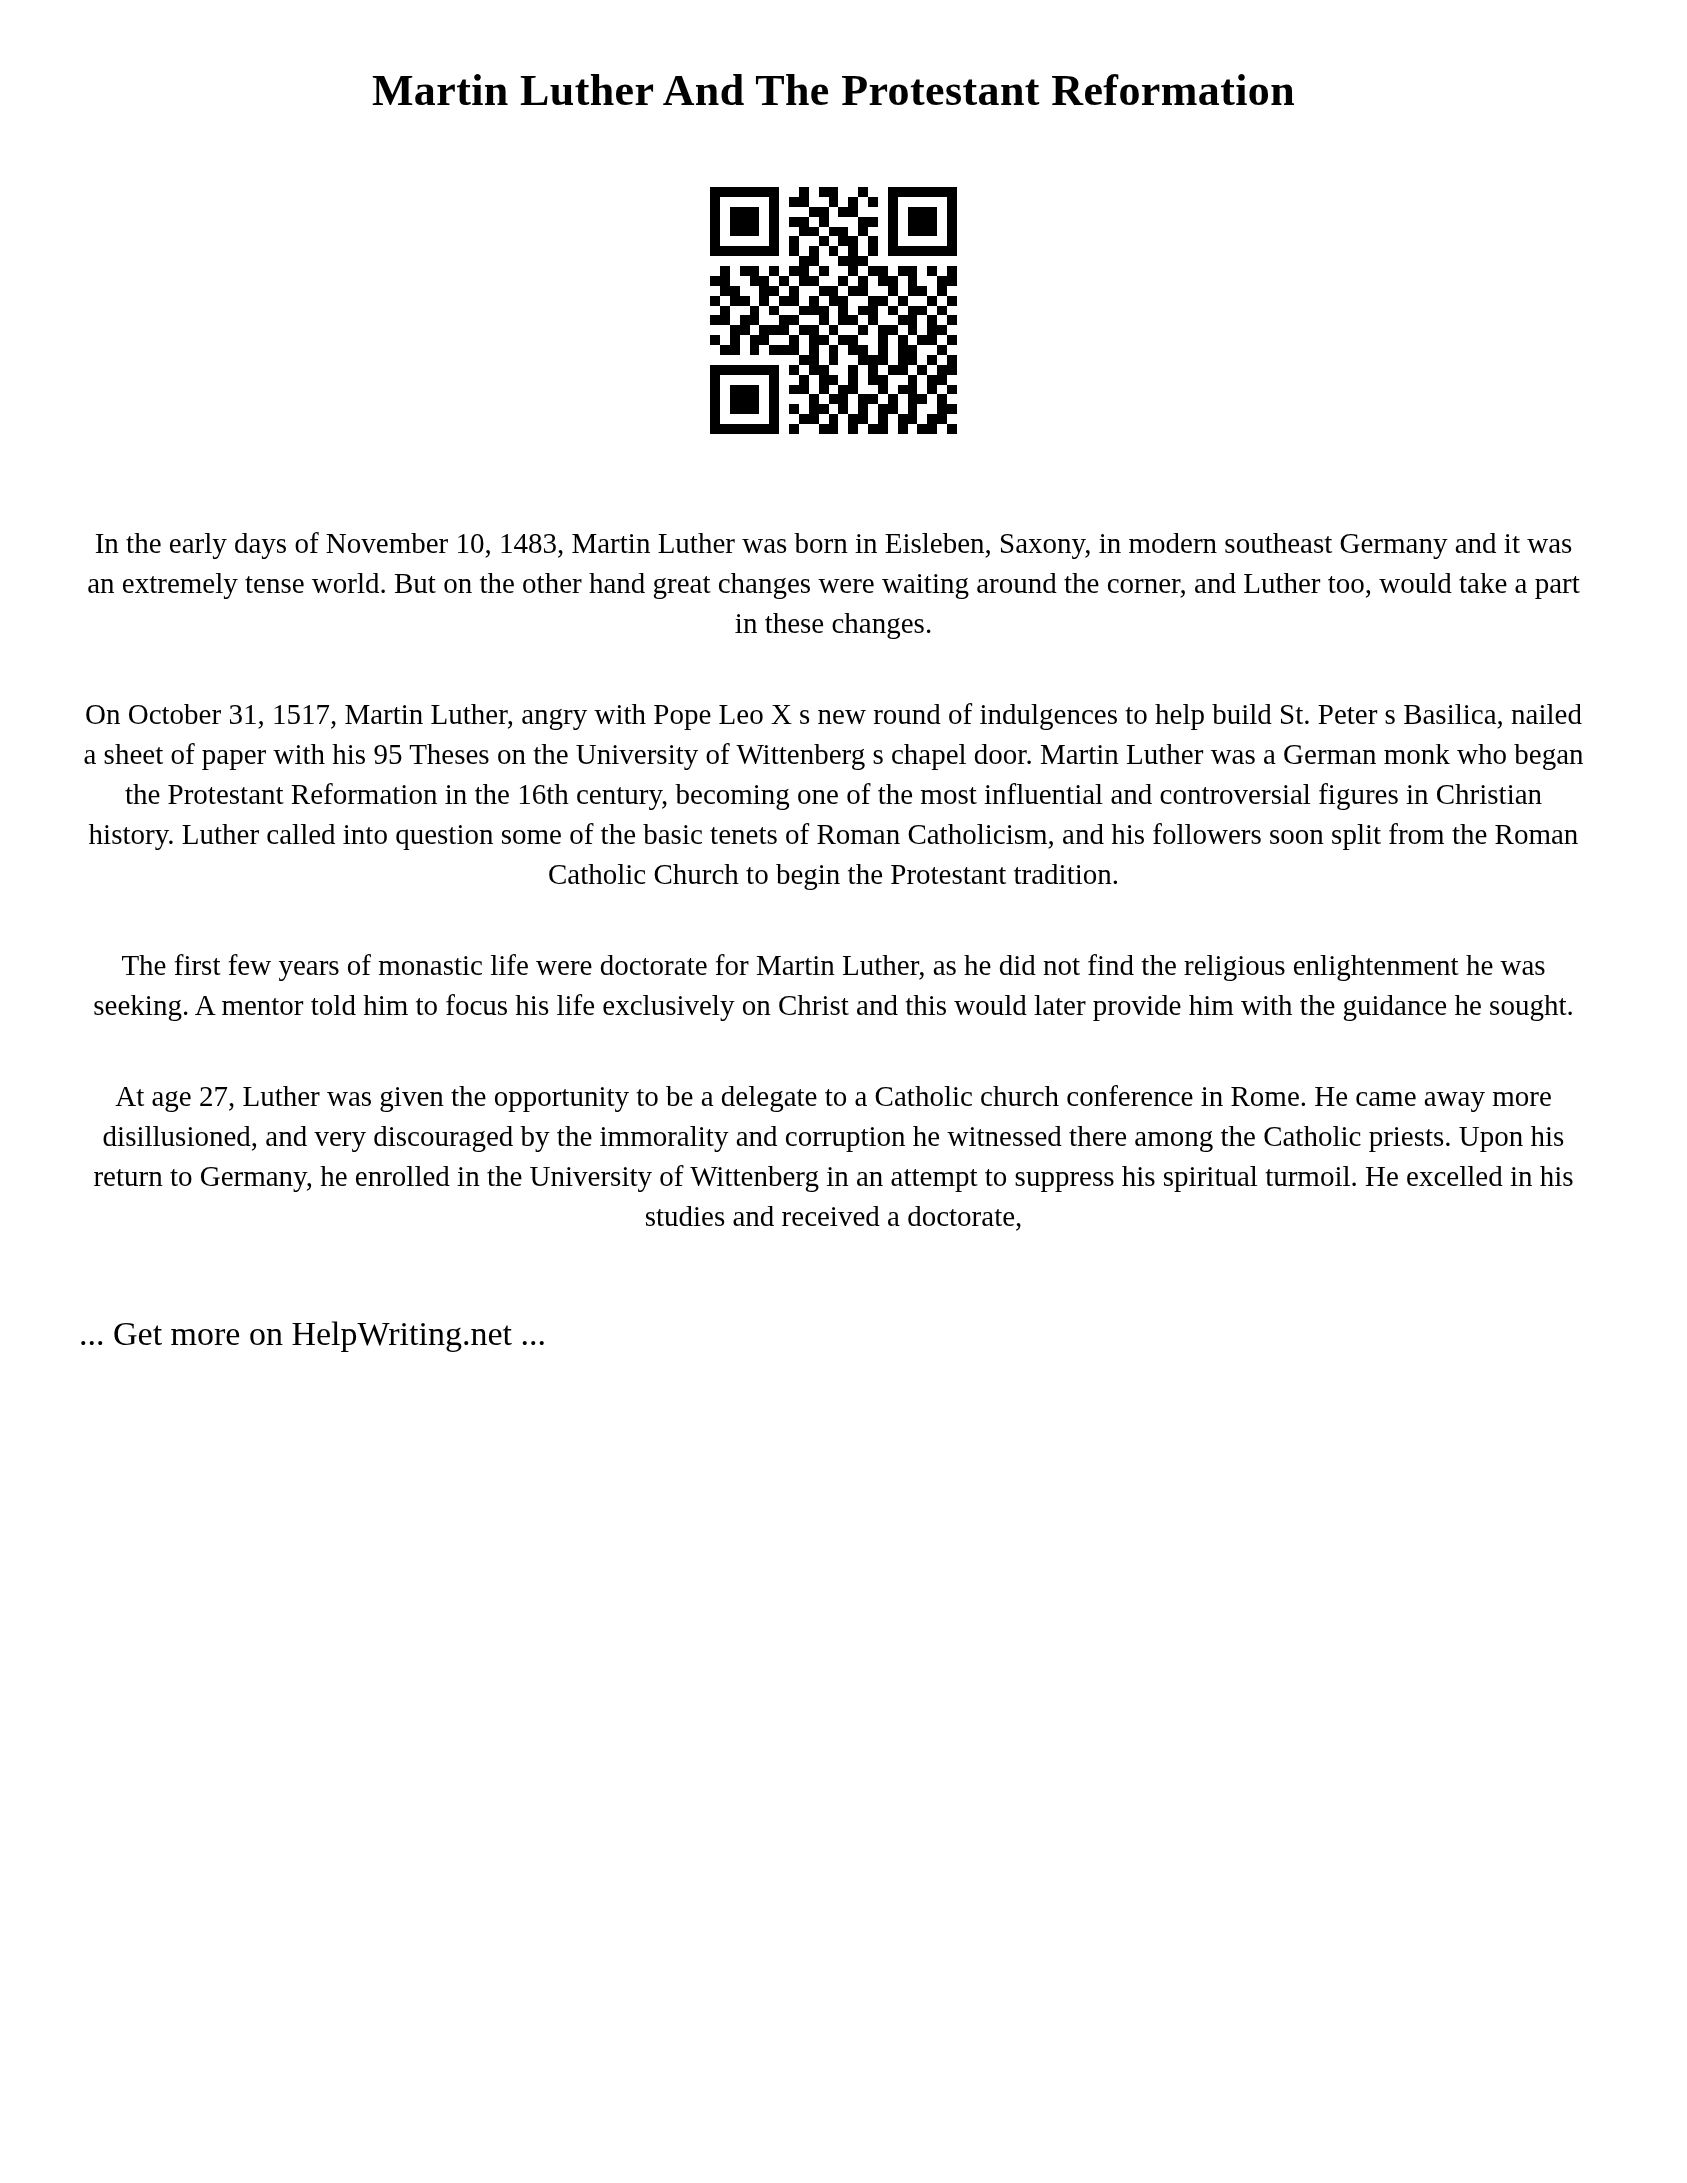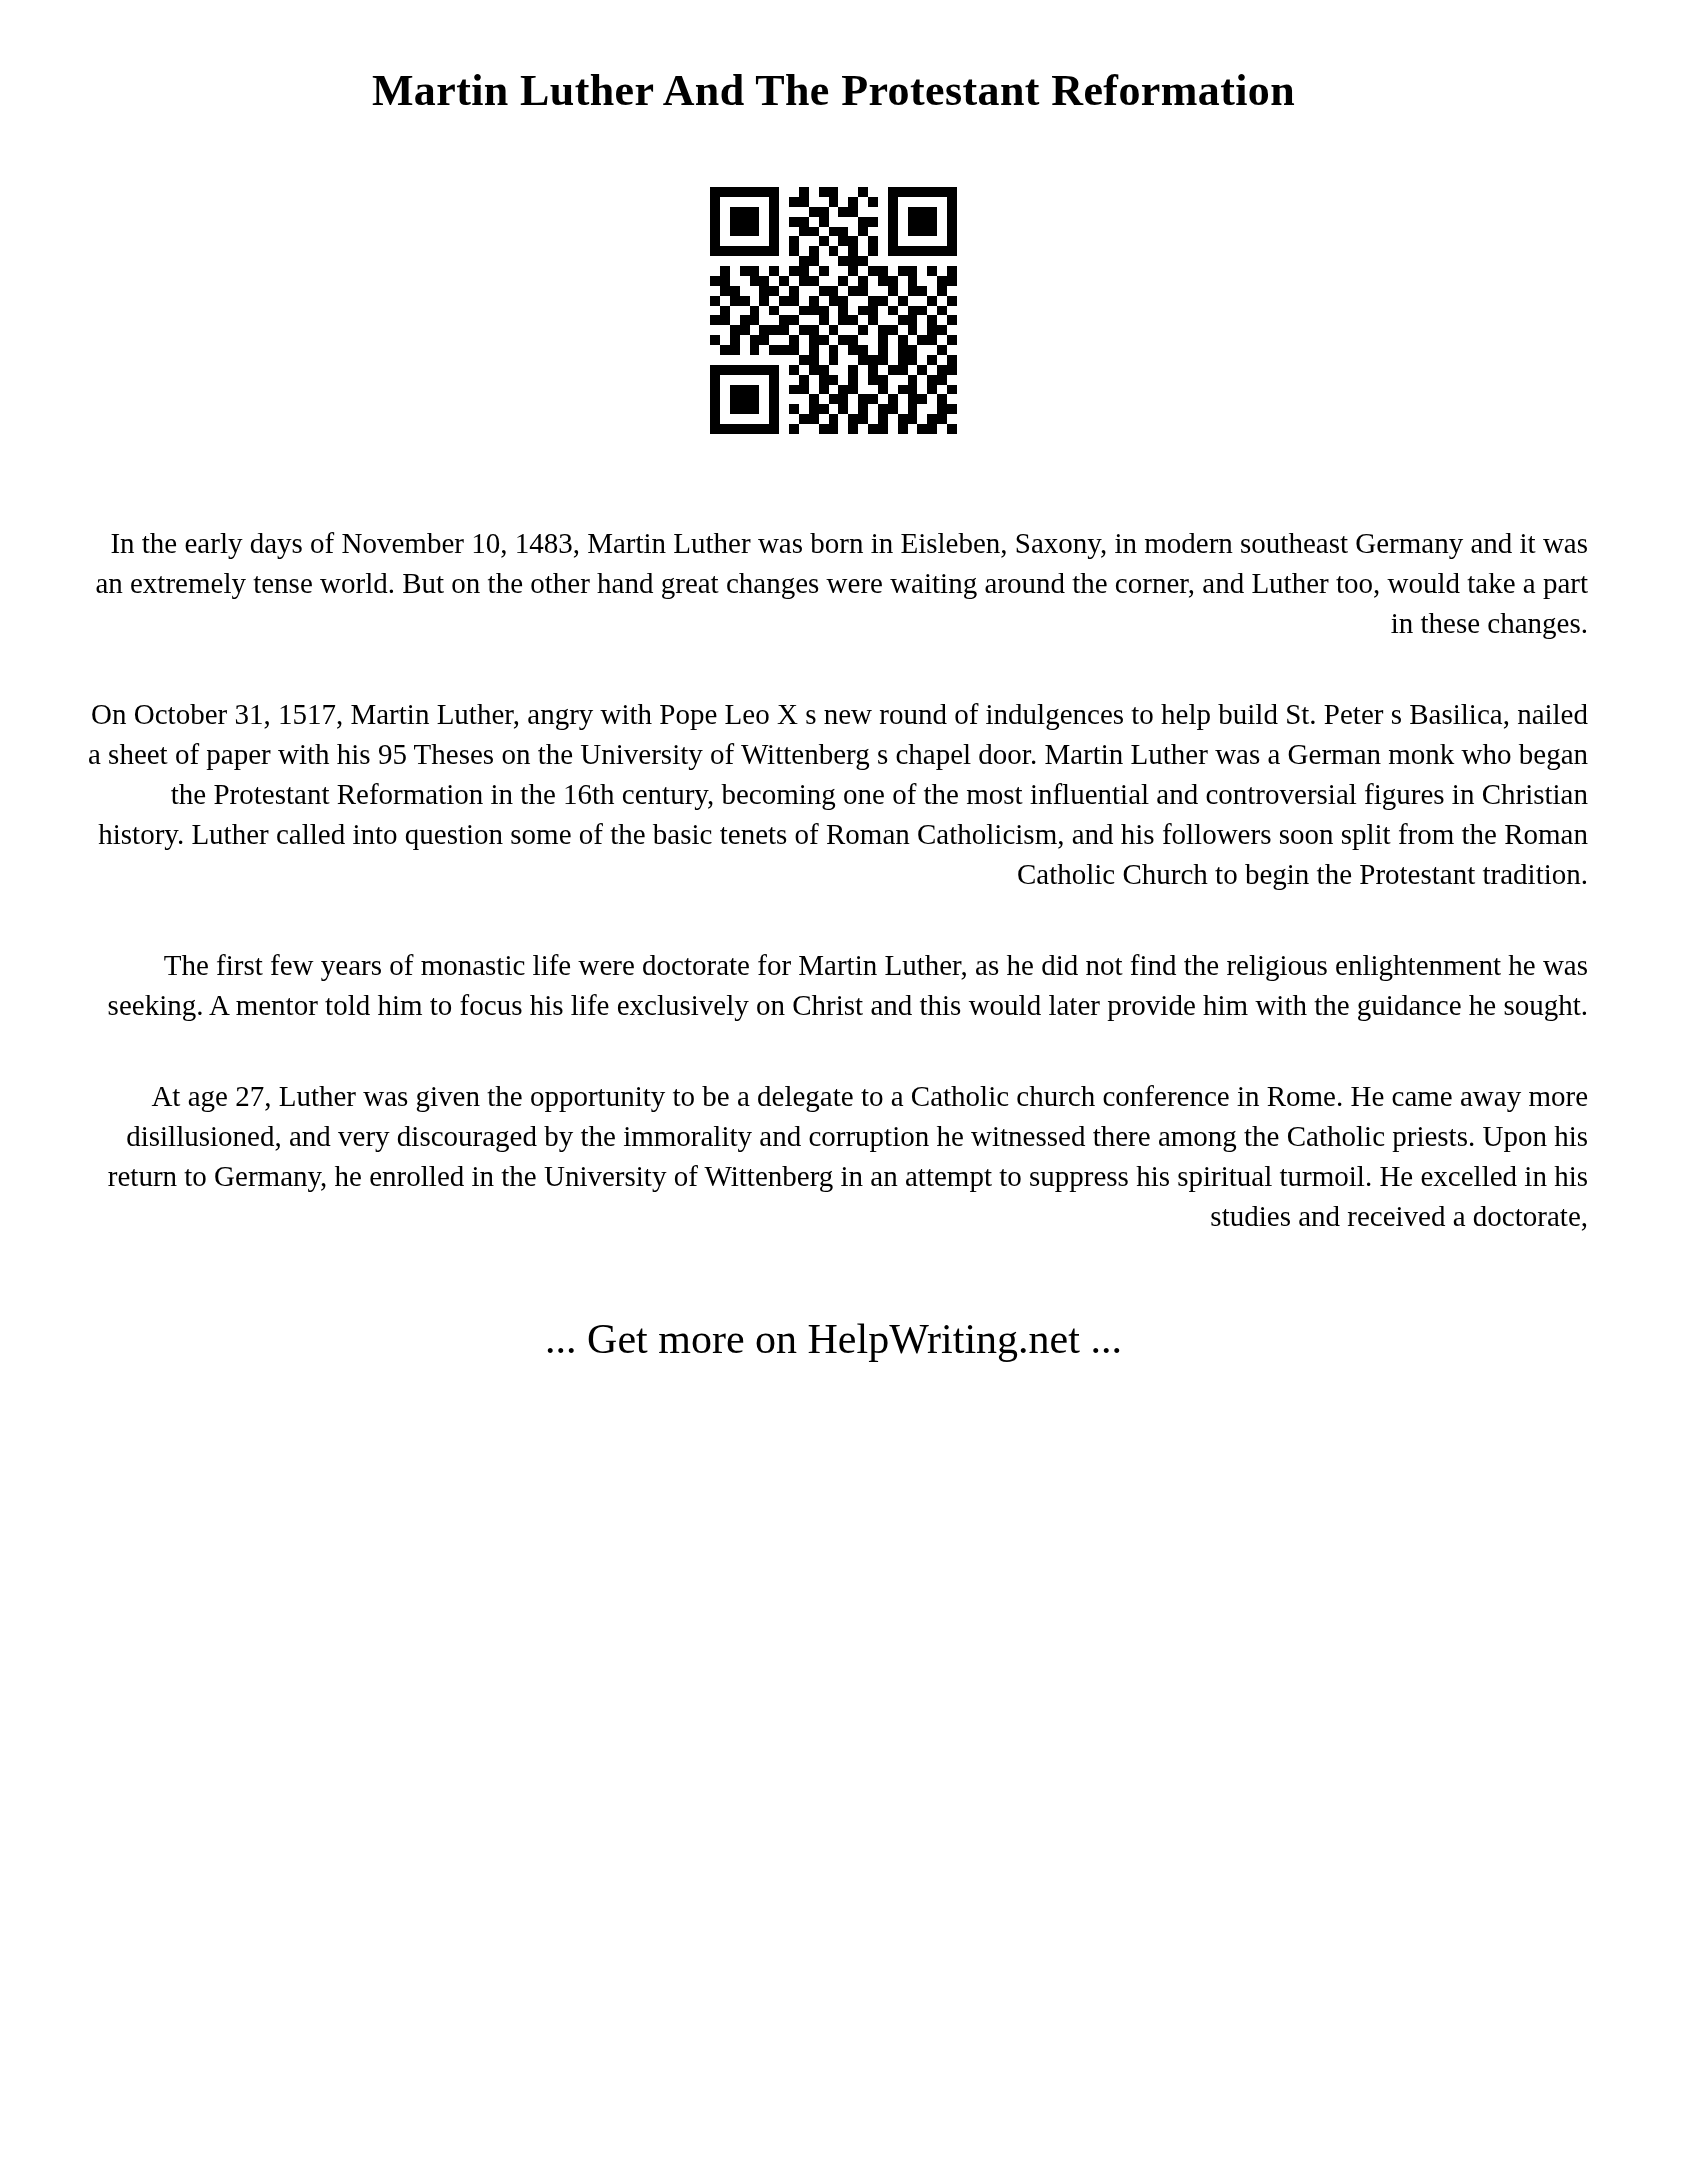--- a/index.html
+++ b/index.html
@@ -45,27 +45,27 @@
     height: 247px;
   }
   .body-text {
     margin-top: 89px;
   }
   .body-text p {
     font-size: 29px;
     line-height: 1.38;
     margin: 0 0 51px 0;
     max-width: 1509px;
-    text-align: right;
+    text-align: center;
     font-family: Liberation Serif, serif;
   }
   .footer-line {
-    font-size: 42px;
+    font-size: 34px;
     margin-top: 79px;
-    text-align: center;
+    text-align: left;
   }
 </style>
 </head>
 <body>
 
 <div class="page">
 
   <h1 class="doc-title">Martin Luther And The Protestant Reformation</h1>
 
   <div class="qr-wrap">

